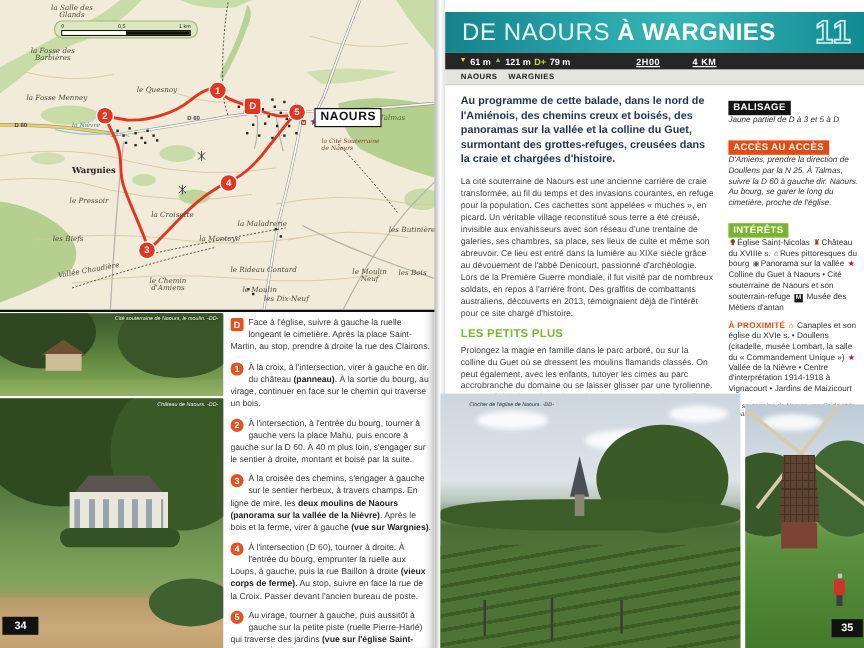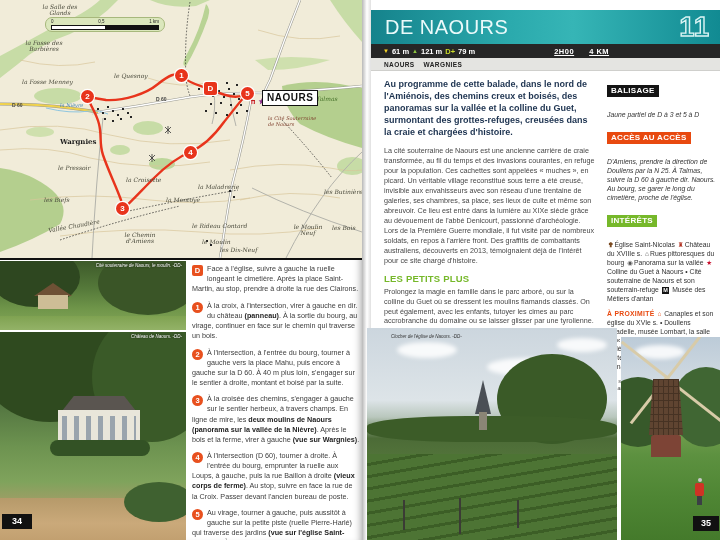--- a/index.html
+++ b/index.html
@@ -78,35 +78,35 @@
   .hdr .t1{font-size:20px;font-weight:normal;color:#eafafa;letter-spacing:.5px;white-space:nowrap;}
   .hdr .t2{font-size:20px;font-weight:800;color:#ffffff;letter-spacing:.3px;margin-left:6px;white-space:nowrap;}
   .hdr .num{margin-left:auto;font-size:27px;font-weight:800;color:transparent;
             -webkit-text-stroke:1.4px #d9f3f3;letter-spacing:1px;}
   .stats{position:absolute;left:0;top:44px;width:349px;height:14px;background:#262626;color:#fff;
          display:flex;align-items:center;font:bold 7.5px "Liberation Sans",sans-serif;
          padding:0 12px;box-sizing:border-box;gap:3px;}
   .stats .ic-down{color:#f5d327;font-size:6px;}
   .stats .ic-up{color:#8dc63f;font-size:6px;}
   .stats .ic-dp{color:#cadb2a;}
-  .stats .dur{margin-left:76px;text-transform:uppercase;letter-spacing:.5px;text-decoration:underline;}
-  .stats .dist{margin-left:12px;text-transform:uppercase;letter-spacing:.5px;text-decoration:underline;}
+  .stats .dur{margin-left:52px;text-transform:uppercase;letter-spacing:.5px;text-decoration:underline;}
+  .stats .dist{margin-left:24px;text-transform:uppercase;letter-spacing:.5px;text-decoration:underline;}
   .routebar{position:absolute;left:0;top:58px;width:349px;height:13px;background:#e4e4e1;
             border-bottom:1px solid #cfcfcc;display:flex;align-items:center;gap:9px;
             padding:0 13px;box-sizing:border-box;font:bold 6.5px "Liberation Sans",sans-serif;color:#222;
             letter-spacing:.4px;}
   
   .main-col{position:absolute;left:13px;top:79px;width:212px;z-index:1;}
   .intro{font:bold 9px/1.32 "Liberation Sans",sans-serif;color:#1d3350;margin:0 0 8px;}
   .sec-h{font:800 9.5px "Liberation Sans",sans-serif;color:#76b82a;margin:7px 0 3px;letter-spacing:.2px;}
   .sec-p{font:7.2px/1.38 "Liberation Sans",sans-serif;color:#474747;margin:0;}
   
   .sidebar{position:absolute;left:236px;top:79px;width:110px;z-index:1;}
   .badge{display:inline-block;padding:1px 4px 2px;font:800 8px "Liberation Sans",sans-serif;
-         color:#fff;letter-spacing:.3px;margin-bottom:14px;}
+         color:#fff;letter-spacing:.3px;margin-bottom:0;}
   .badge-black{background:#141414;}
   .badge-red{background:#e8490f;}
   .badge-green{background:#76b82a;}
   .sb-italic{font:italic 6.8px/1.32 "Liberation Sans",sans-serif;color:#333;margin:0 0 6px;}
   .sb-text{font:6.8px/1.32 "Liberation Sans",sans-serif;color:#333;margin:0 0 6px;}
   .prox-title{color:#e8490f;font-weight:800;letter-spacing:.3px;}
   .si{display:inline-block;font-size:6.5px;margin:0 1px;color:#9a2d1f;font-style:normal;}
   .si.museum-icon{background:#141414;color:#fff;padding:0 1.5px;font-weight:bold;font-size:5.5px;}
   .si.star-icon{color:#c8102e;}
   .si.castle-icon{color:#b03020;}
@@ -349,20 +349,21 @@
       <div class="step"><span class="mk">5</span><span>Au virage, tourner à gauche, puis aussitôt à gauche sur la petite piste (ruelle Pierre-Harlé) qui traverse des jardins </span><span class="bold">(vue sur l'église Saint-Nicolas)</span><span>. À l'église, rejoindre le parking.</span></div>
     </div>
 </div>
 
 <div class="gutter"></div>
 
 <div class="right-page">
 
   <div class="hdr">
     <span class="t1">DE NAOURS</span>
+    <span class="t2">À WARGNIES</span>
     <span class="num">11</span>
   </div>
 
   <div class="stats">
     <span class="ic-down">▼</span>
     <span>61 m</span>
     <span class="ic-up">▲</span>
     <span>121 m</span>
     <span class="ic-dp">D+</span>
     <span>79 m</span>

